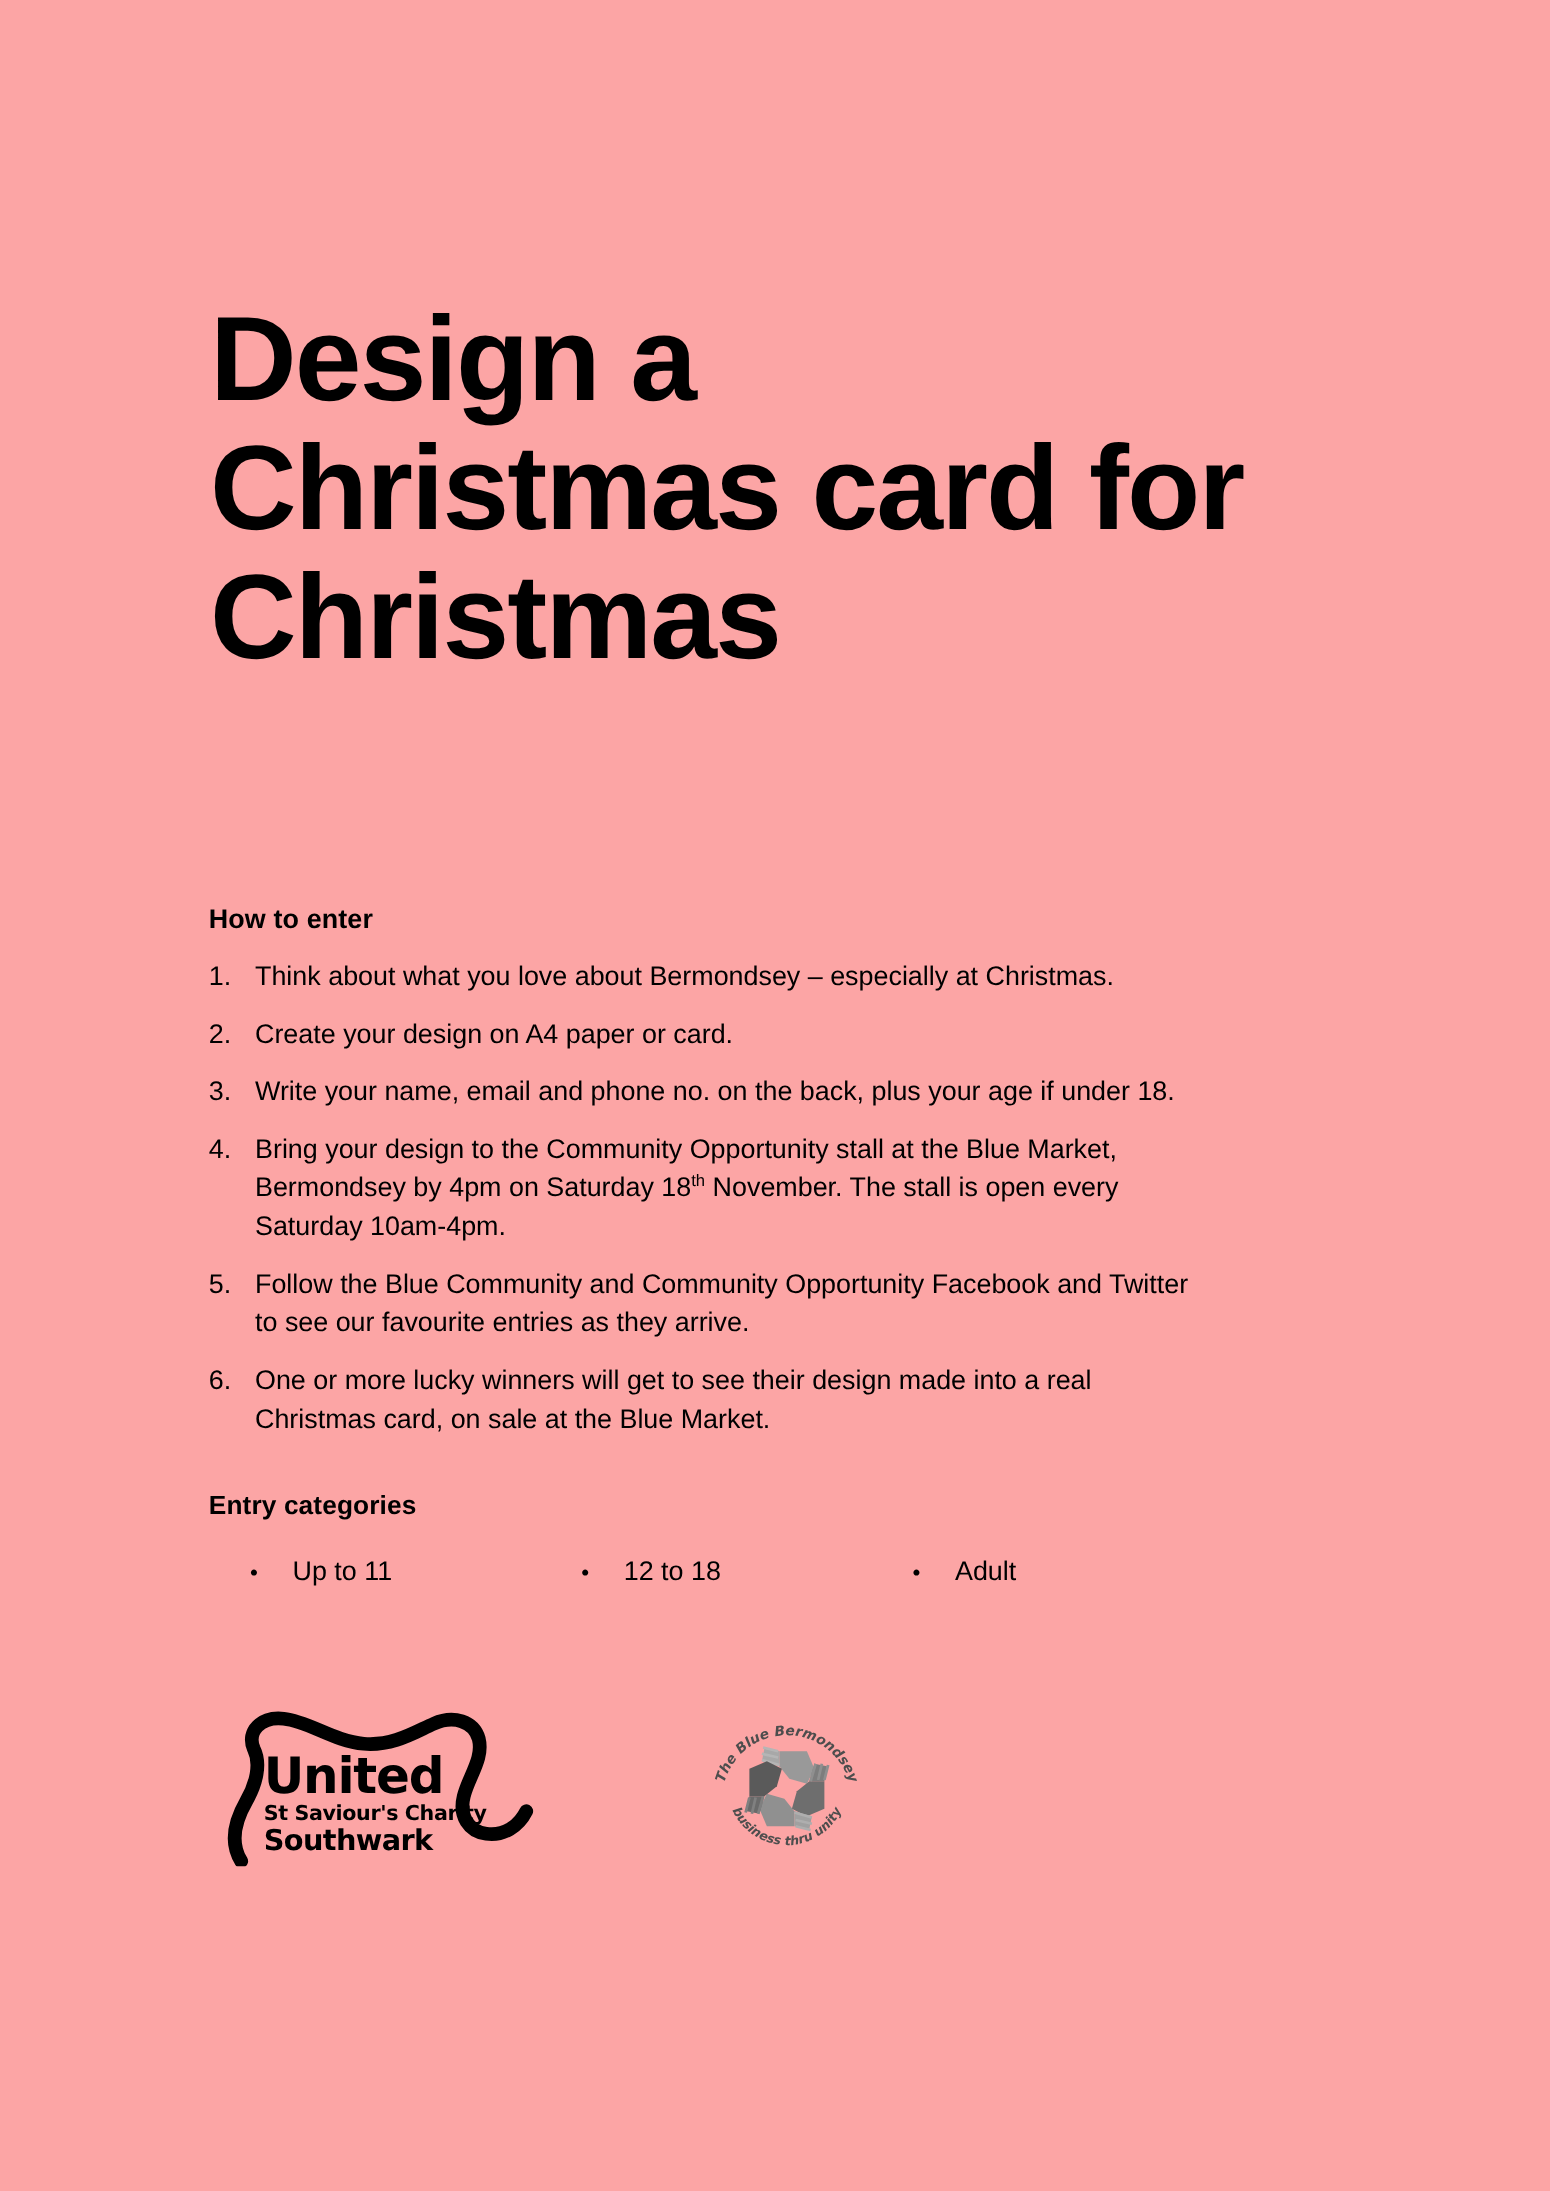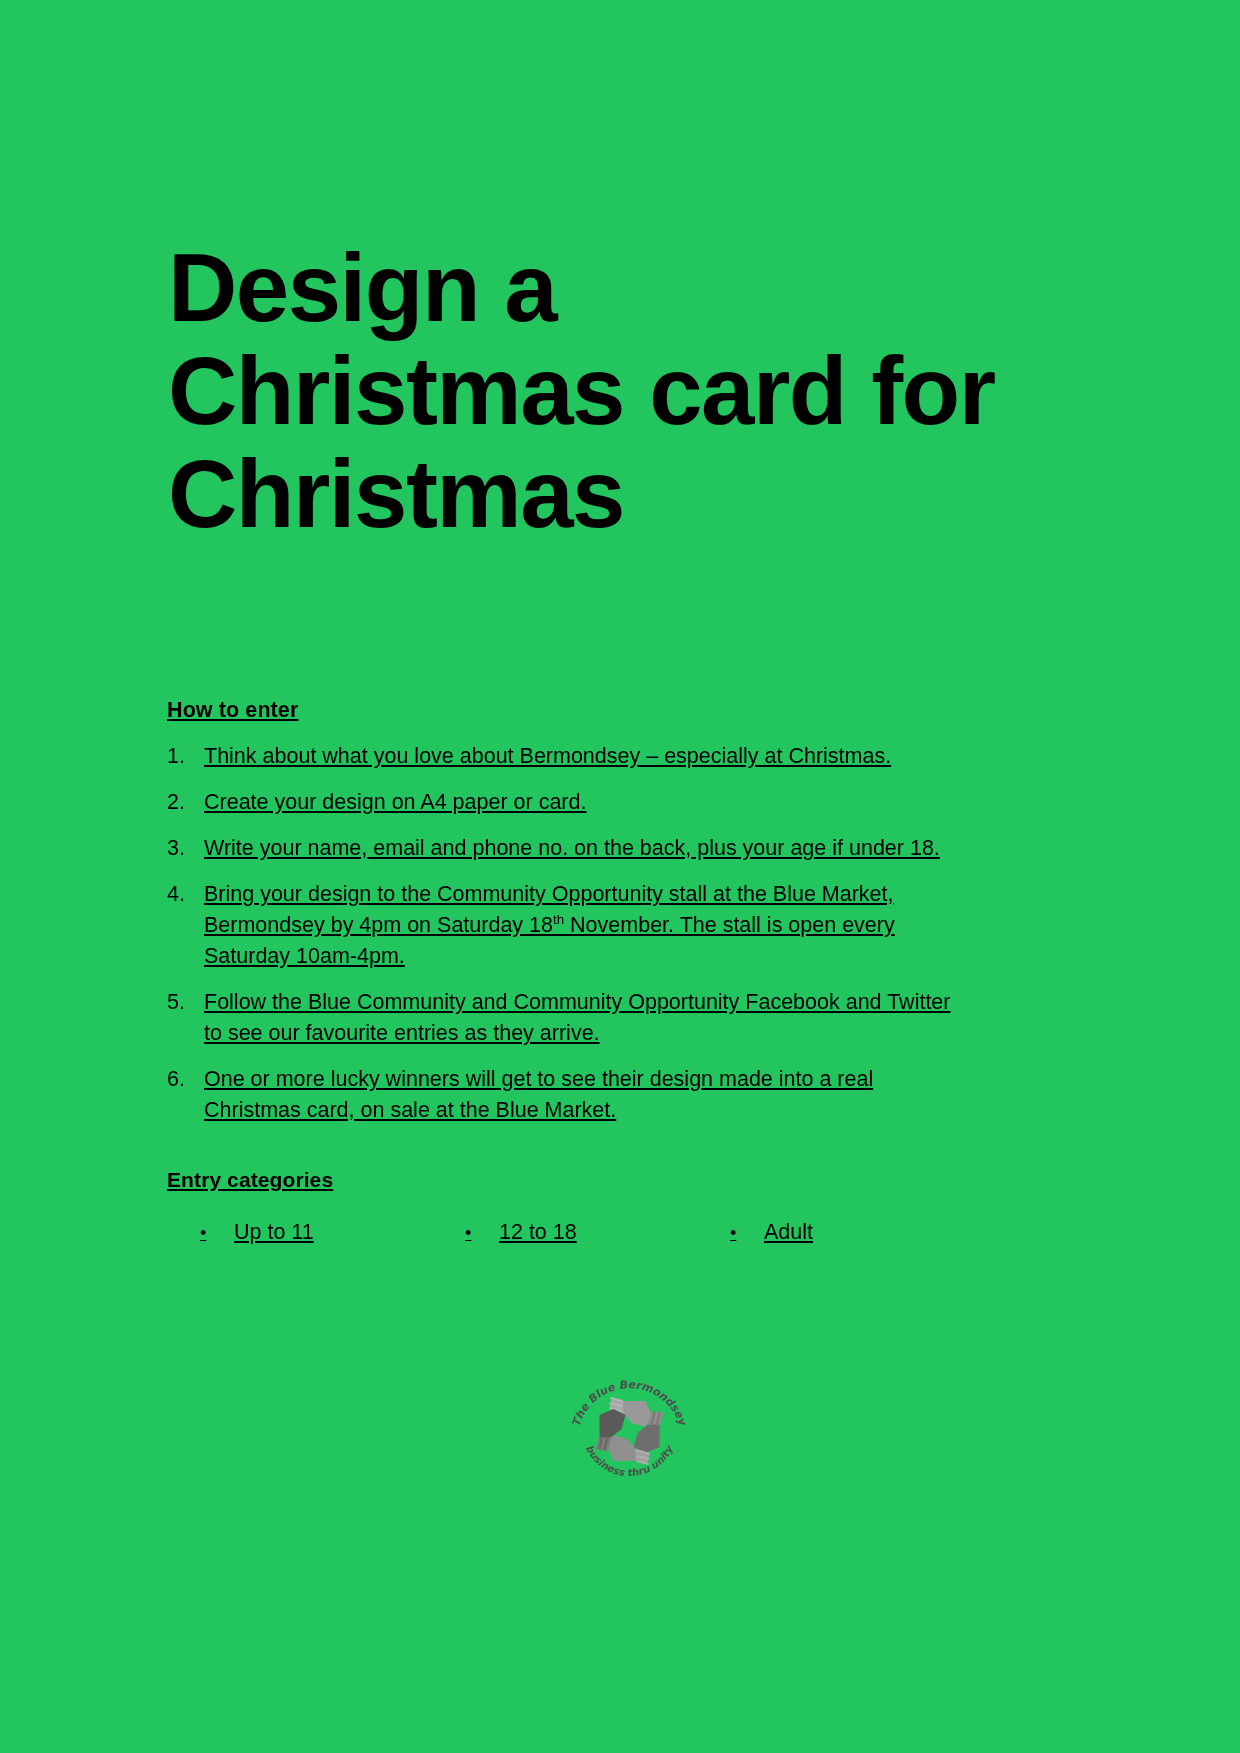--- a/index.html
+++ b/index.html
@@ -13,21 +13,21 @@
     height: 1753px;
     position: relative;
     font-family: "Liberation Sans", sans-serif;
     color: #000000;
     overflow: hidden;
   }
 
   .page {
     position: absolute;
     inset: 0;
-    background: #22c55e;
+    background: #fca5a5;
   }
 
   
   .title-block {
     position: absolute;
     left: 168px;
     top: 236px;
     width: 820px;
   }
   .title-line {
@@ -37,23 +37,22 @@
     line-height: 103px;
     letter-spacing: -1.5px;
     color: #000000;
     white-space: nowrap;
   }
 
   
   .body-block {
     position: absolute;
     left: 167px;
-    top: 697px;
+    top: 722px;
     width: 790px;
-    text-decoration: underline;
   }
 
   .section-heading {
     font-size: 21.5px;
     font-weight: bold;
     line-height: 26px;
     margin: 0 0 18px 0;
     letter-spacing: 0.1px;
   }
 
@@ -274,20 +273,30 @@
       </div>
       <div class="category-item">
         <span class="bullet">•</span>
         <span>Adult</span>
       </div>
     </div>
   </div>
 
   <div class="logo-strip">
 
+    <div class="logo-united">
+      <svg viewBox="0 0 260 130" width="260" height="130" style="position:absolute;left:0;top:0;">
+        <path d="M18 126 C 8 110, 14 92, 22 78 C 30 64, 34 48, 28 36 C 22 22, 34 10, 52 12 C 72 14, 92 30, 116 32 C 140 34, 158 22, 172 16 C 188 9, 204 14, 208 28 C 212 44, 200 58, 196 74 C 192 90, 200 102, 214 104 C 228 106, 240 98, 246 86" fill="none" stroke="#000000" stroke-width="11" stroke-linecap="round"></path>
+      </svg>
+      <div class="wordmark">
+        <div class="w-united">United</div>
+        <div class="w-charity">St Saviour's Charity</div>
+        <div class="w-southwark">Southwark</div>
+      </div>
+    </div>
 
     <div class="logo-blue">
       <svg viewBox="0 0 135 140" width="135" height="140">
         <defs>
           <path id="arcTop" d="M 16 74 A 52 52 0 0 1 119 74" fill="none"></path>
           <path id="arcBottom" d="M 20 76 A 48 48 0 0 0 115 76" fill="none"></path>
         </defs>
 
         <g transform="translate(67.5,72)">
           <g>

